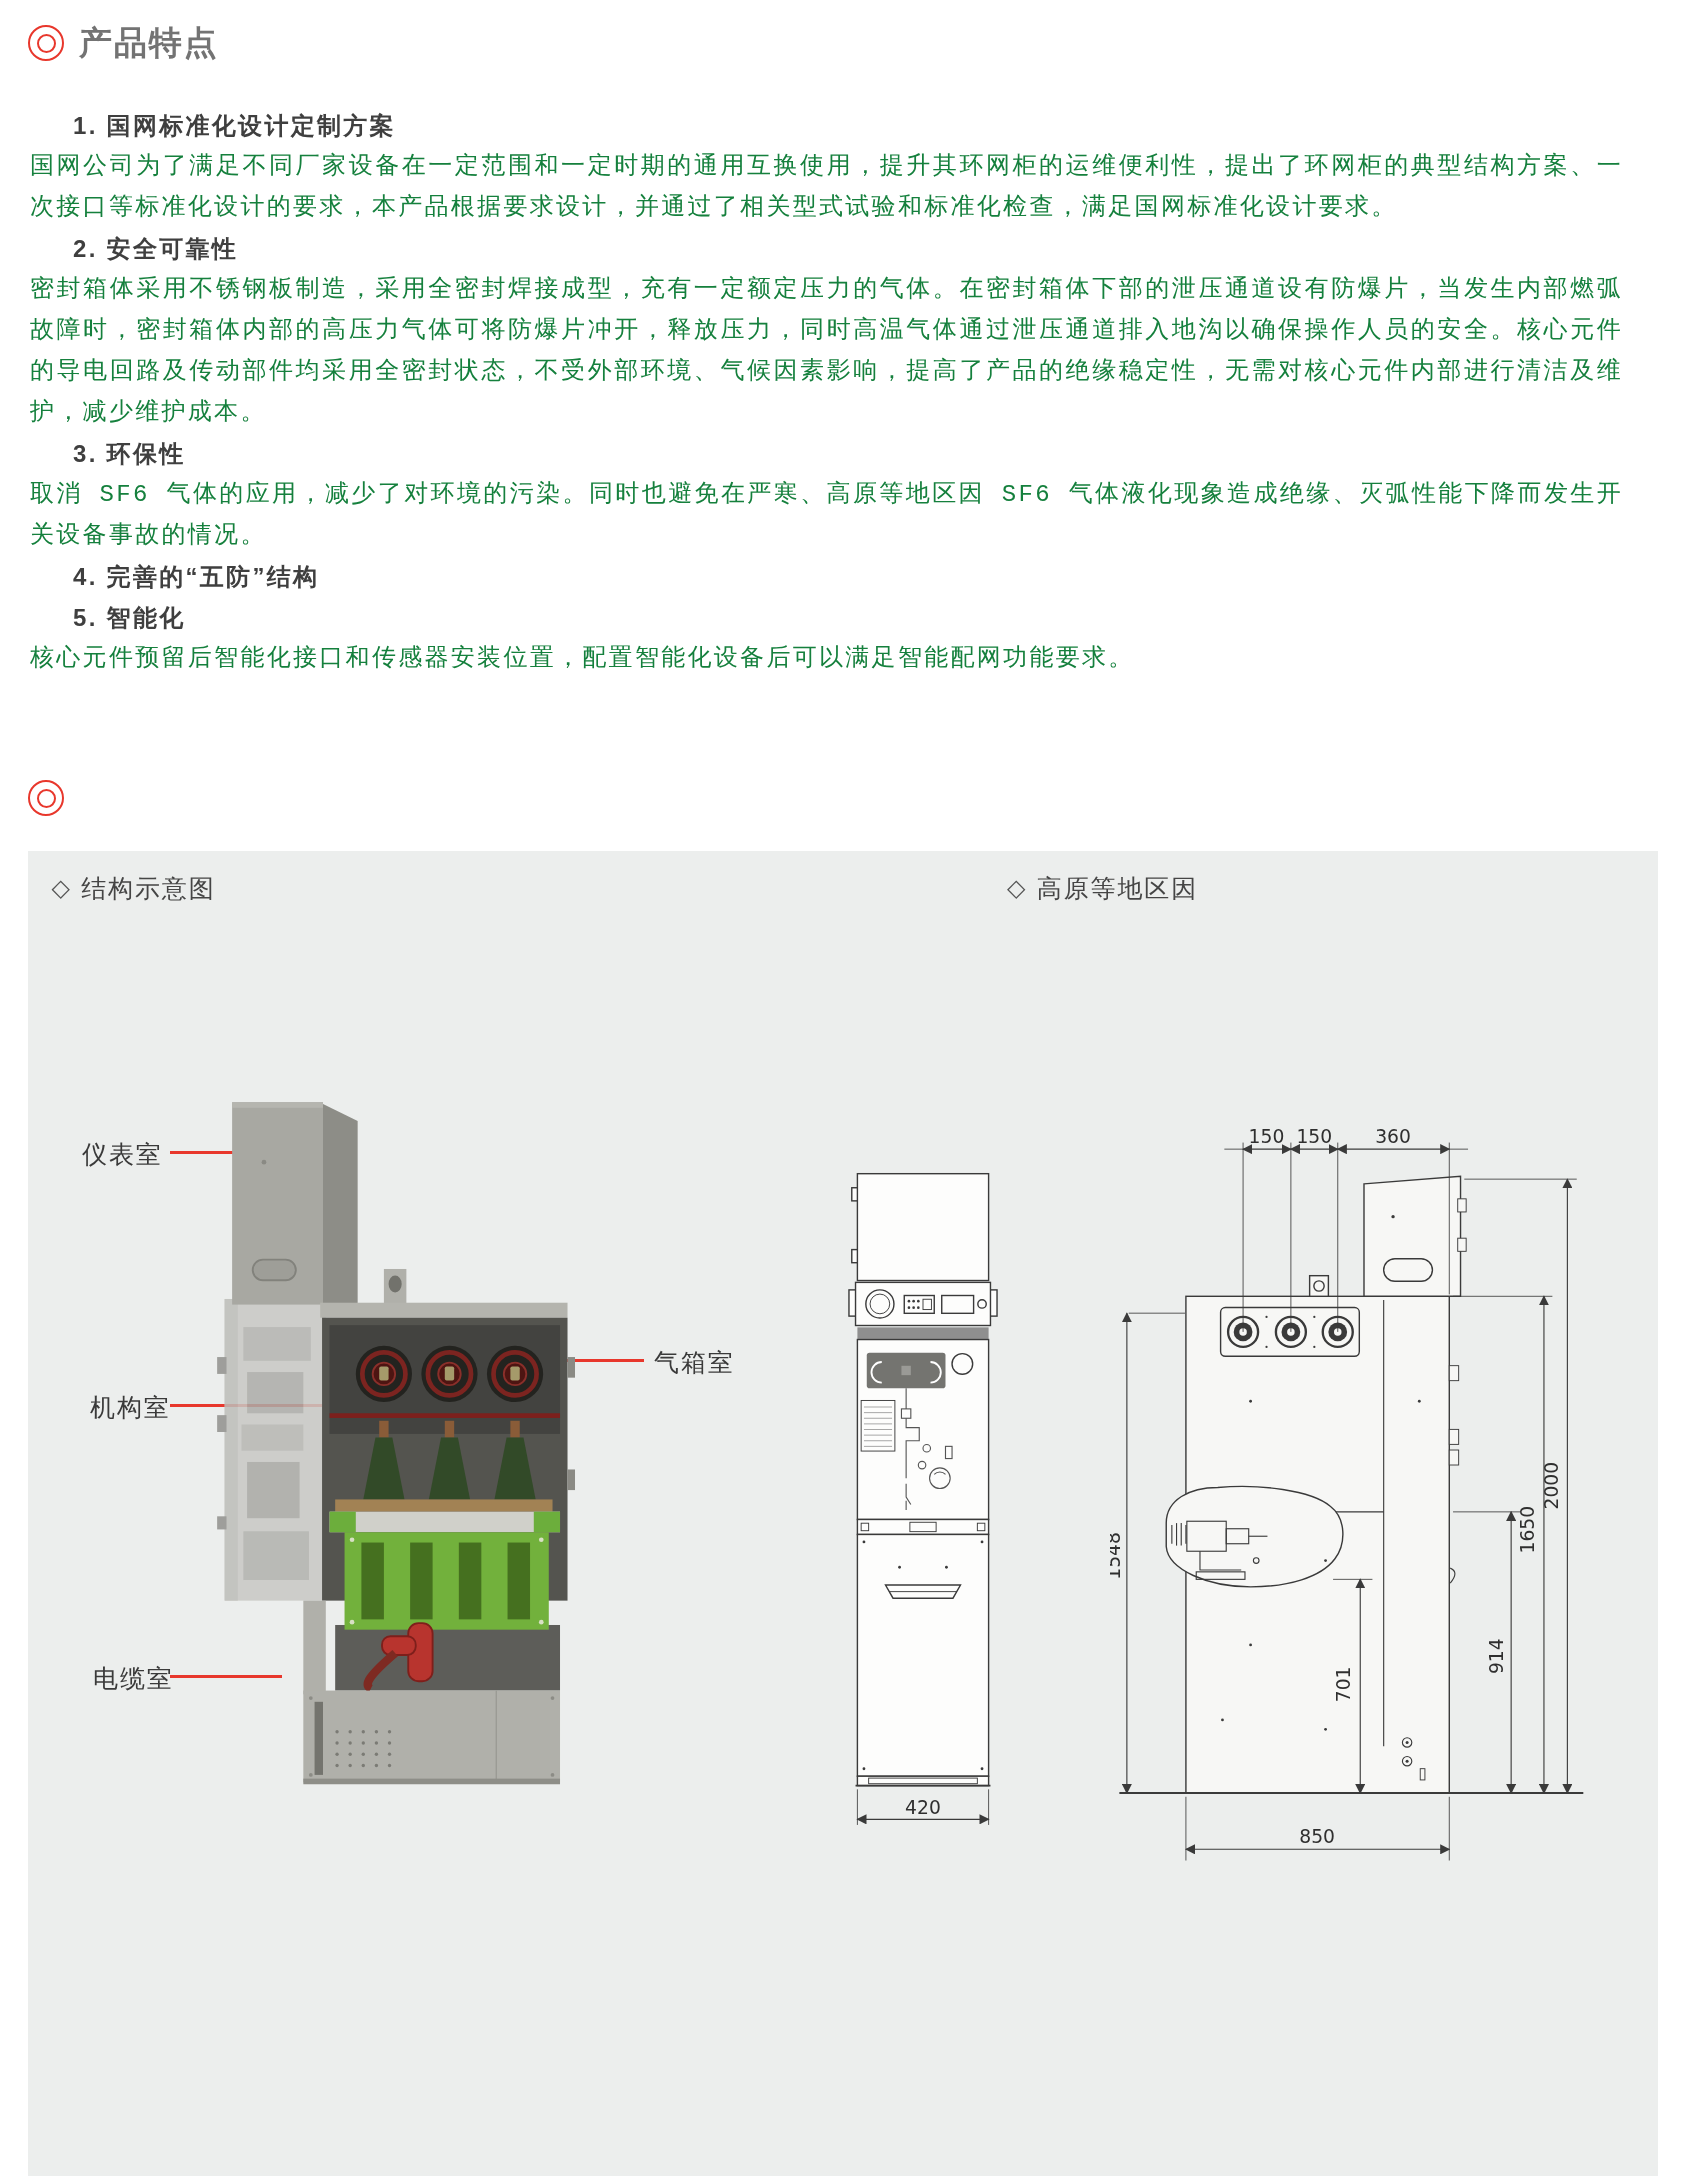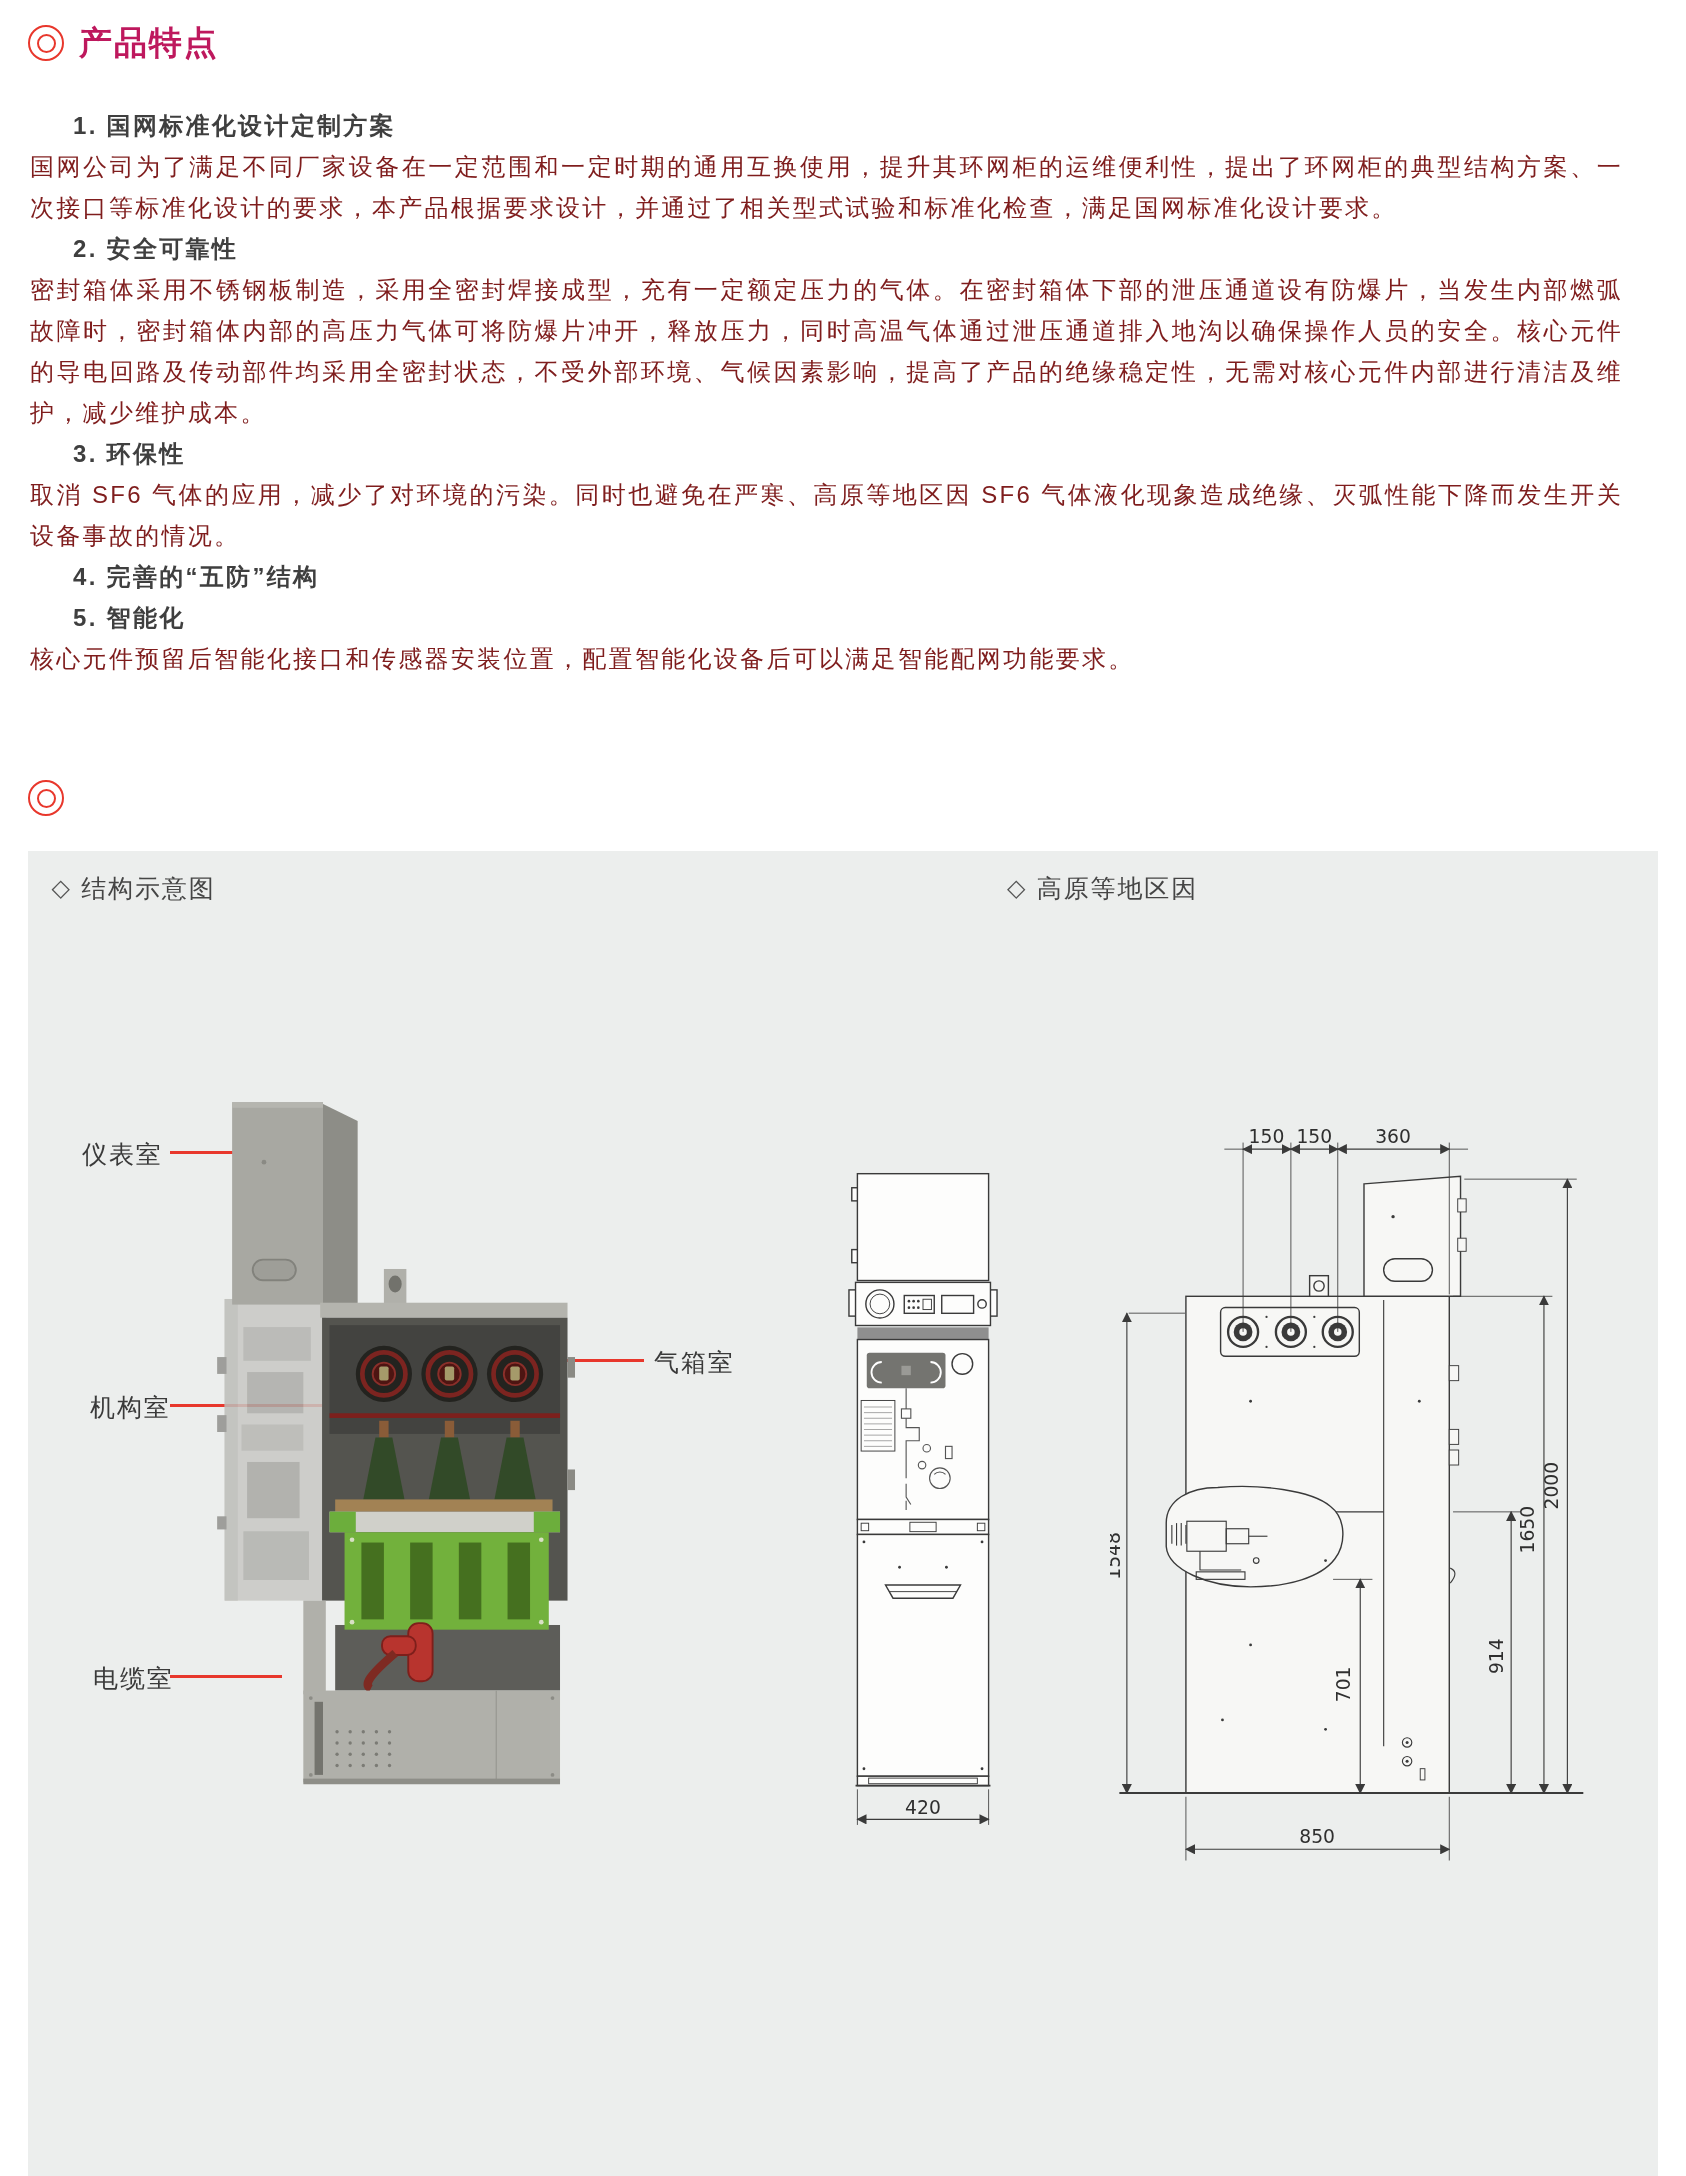--- a/index.html
+++ b/index.html
@@ -5,27 +5,27 @@
   :root{ --accent:#e8372c; }
   html,body{ margin:0; padding:0; background:#ffffff; }
   body{ font-family:"Liberation Sans","DejaVu Sans",sans-serif; color:#595959; }
   .page{ position:relative; width:1686px; height:2176px; background:#ffffff; overflow:hidden; }
 
   
   .sec-head{ position:absolute; display:flex; align-items:center; gap:15px; }
   .ring-icon{ width:32px; height:32px; border:2.8px solid var(--accent); border-radius:50%;
               display:flex; align-items:center; justify-content:center; flex:0 0 auto; }
   .ring-inner{ width:15px; height:15px; border:2.8px solid var(--accent); border-radius:50%; }
-  .sec-title{ font-size:33px; font-weight:600; color:#be185d; letter-spacing:1.9px; }
+  .sec-title{ font-size:33px; font-weight:600; color:#737373; letter-spacing:1.9px; }
 
   
   .features{ position:absolute; left:30px; top:105px; width:1593px; font-size:24px;
              line-height:41px; letter-spacing:2.3px; text-align:justify; }
   .feature-heading{ font-weight:700; color:#3f3f3f;margin-left:43px; }
-  .feature-body{ color:#7f1d1d; }
+  .feature-body{ color:#15803d;font-family:Liberation Mono, monospace; }
 
   
   .panel{ position:absolute; left:28px; top:851px; width:1630px; height:1326px; background:#eceeed; }
   .subtitle{ position:absolute; display:flex; align-items:center; gap:9.4px;
              font-size:25px; color:#454545; letter-spacing:1.9px; }
   .diamond{ font-size:24px; color:#555; }
 
   .part-label{ position:absolute; font-size:25px; color:#3a3a3a; letter-spacing:1.9px; white-space:nowrap; }
   .leader{ position:absolute; height:2.8px; background:var(--accent); }
 

